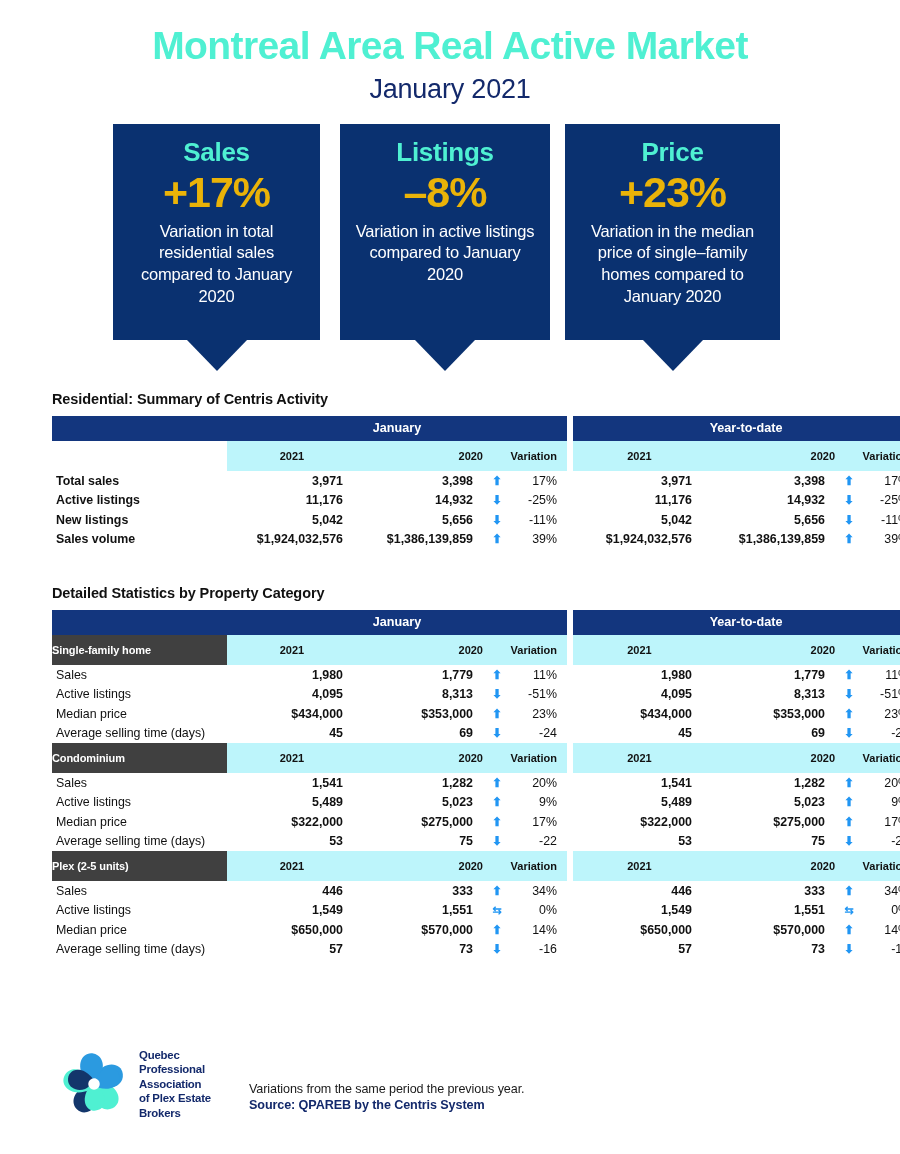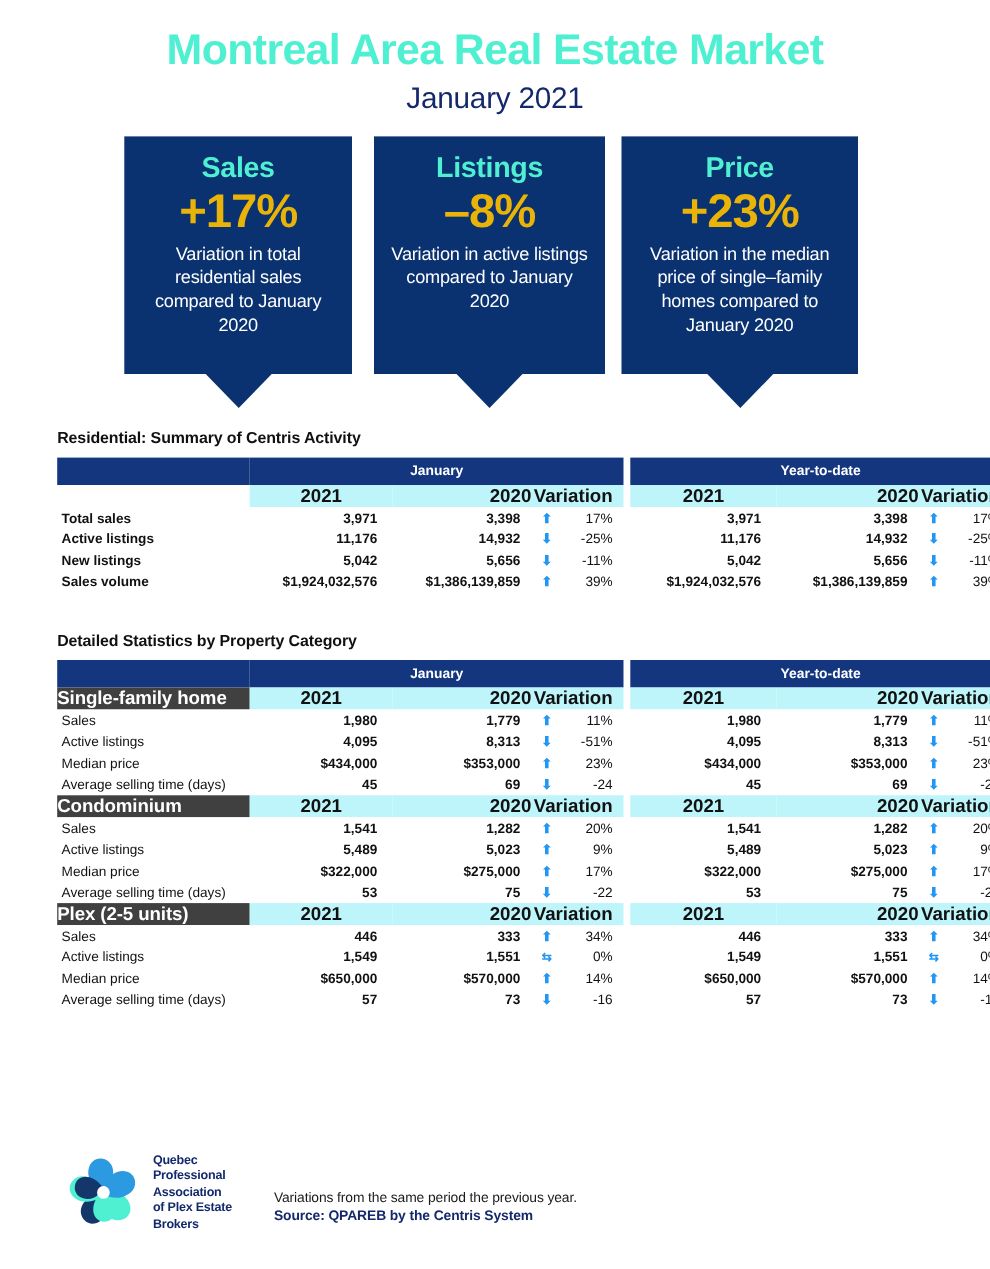--- a/index.html
+++ b/index.html
@@ -117,22 +117,22 @@
   }
   .hdr-band td.blank { background: #13367e; }
   .hdr-band td.gap { background: #ffffff; width: 6px; }
 
   
   .sub-band td {
     background: #bdf5fb;
     color: #111111;
     font-weight: bold;
     text-align: center;
-    height: 20px;
-    font-size: 17px;
+    height: 30px;
+    font-size: 11px;
   }
   .sub-band td.rowlab { background: #ffffff; }
   .sub-band td.rowlab-cat {
     background: #404040;
     color: #ffffff;
     text-align: left;
     font-weight: bold;
     letter-spacing: -0.1px;
   }
   .sub-band td.gap { background: #ffffff; width: 6px; }
@@ -201,21 +201,21 @@
     font-weight: bold;
     color: #13296b;
     margin-top: 2px;
     letter-spacing: -0.1px;
   }
 </style>
 </head>
 <body>
 
 <div class="header">
-  <div class="main-title">Montreal Area Real Estate Market</div>
+  <div class="main-title">Montreal Area Real Active Market</div>
   <div class="sub-title">January 2021</div>
 </div>
 
 <div class="cards">
   <div class="card card-1">
     <div class="card-label">Sales</div>
     <div class="card-value">+17%</div>
     <div class="card-desc">Variation in total residential sales compared to January 2020</div>
     <div class="card-tail"></div>
   </div>

